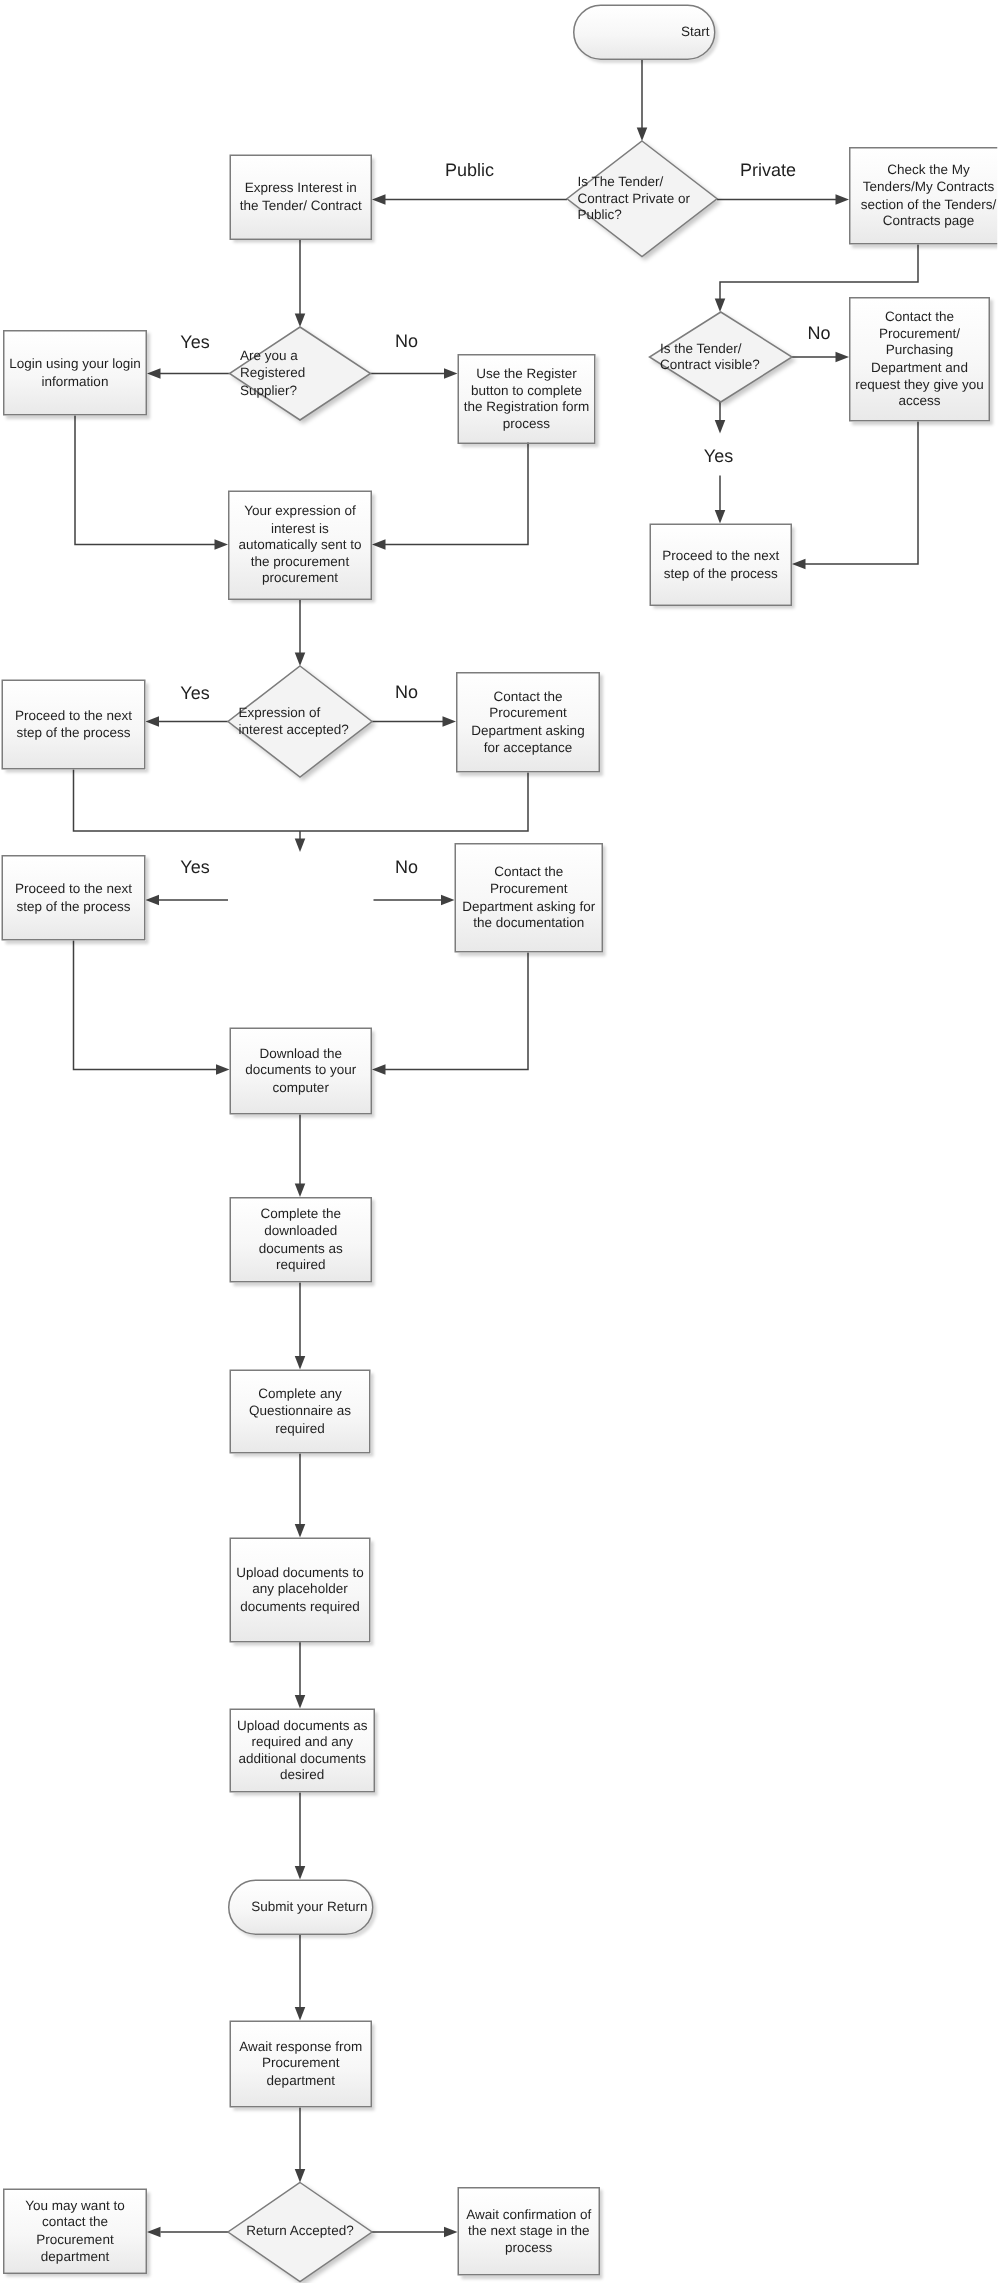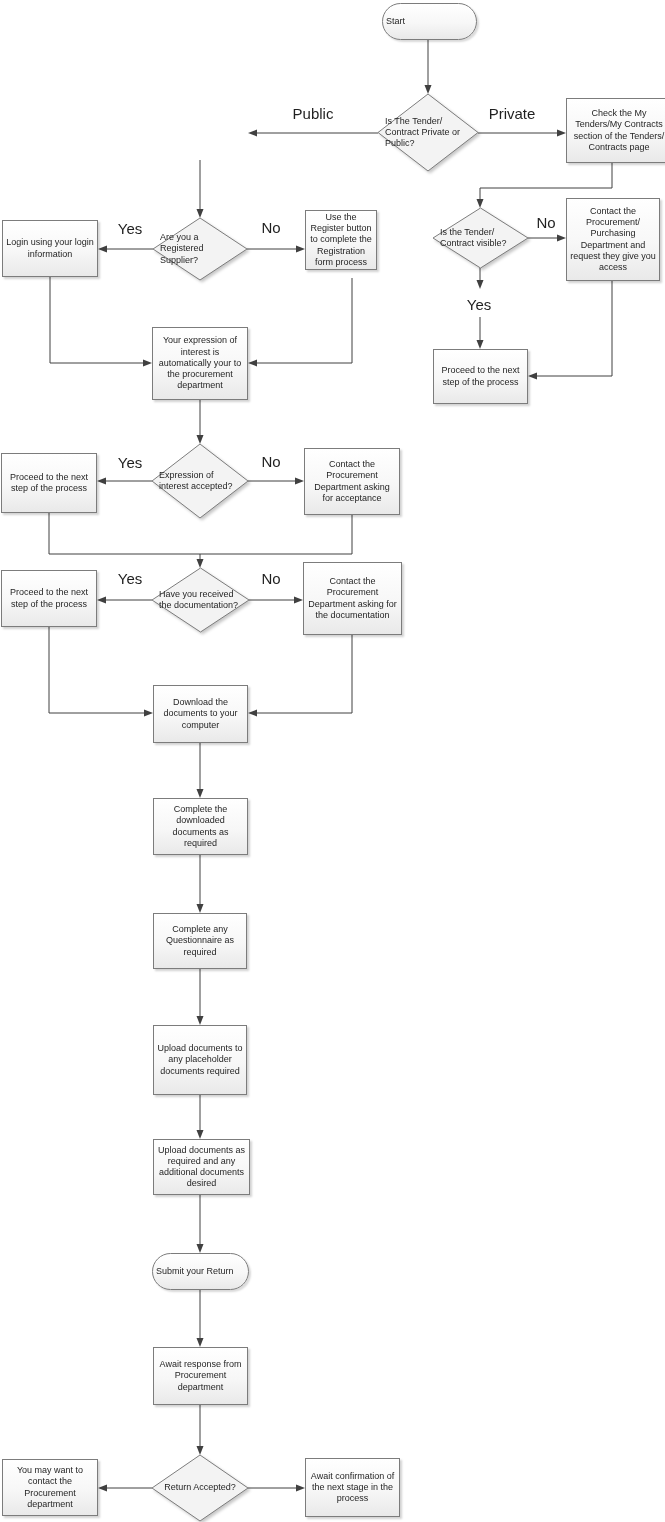--- a/index.html
+++ b/index.html
@@ -6,37 +6,37 @@
   #canvas{
     position:relative;width:665px;height:1522px;background:#ffffff;
     font-family:"Liberation Sans",sans-serif;color:#1f1f1f;overflow:hidden;
   }
   #connector-layer{position:absolute;left:0;top:0;width:665px;height:1522px;}
   .box{
     position:absolute;box-sizing:border-box;
     border:1px solid #7c7c7c;
     background:linear-gradient(to bottom,#ffffff 0%,#f7f7f7 55%,#e9e9e9 100%);
     box-shadow:2px 2px 2px rgba(0,0,0,0.18);
-    display:flex;align-items:center;justify-content:flex-start;
+    display:flex;align-items:center;justify-content:flex-end;
     text-align:center;font-size:9px;line-height:11.2px;padding:2px 3px;
   }
   .stadium{border-radius:18.5px;box-shadow:2px 2px 2px rgba(0,0,0,0.15);}
   .diamond{
     position:absolute;display:flex;align-items:center;justify-content:center;
     text-align:left;font-size:9px;line-height:11.2px;
   }
   .diamond .dshape{position:absolute;left:0;top:0;width:100%;height:100%;overflow:visible;}
   .diamond .dshape polygon{
     fill:#f3f3f3;stroke:#7c7c7c;stroke-width:1;
     filter:drop-shadow(2px 2px 1.5px rgba(0,0,0,0.22));
   }
   .dlabel{position:relative;padding:0 7px;}
   .edge-label{
     position:absolute;transform:translate(-50%,-50%);
-    font-size:15px;white-space:nowrap;color:#1f1f1f;text-align:center;
+    font-size:12px;white-space:nowrap;color:#1f1f1f;text-align:center;
   }
 </style>
 </head>
 <body>
 
 <div id="canvas">
 
   <svg id="connector-layer" width="665" height="1522" viewBox="0 0 665 1522" xmlns="http://www.w3.org/2000/svg">
     <g fill="none" stroke="#404040" stroke-width="1">
       <path d="M428,40 L428,86"></path>
@@ -102,35 +102,38 @@
       <polygon points="196.5,1446 203.5,1446 200,1455"></polygon>
       <polygon points="107,1484.5 107,1491.5 98,1488"></polygon>
       <polygon points="296,1484.5 296,1491.5 305,1488"></polygon>
     </g>
   </svg>
 
   <div class="box stadium" style="left:382px;top:3px;width:95px;height:37px">
     <span>Start</span>
   </div>
 
+  <div class="box" style="left:153px;top:103px;width:95px;height:57px">
+    <span>Express Interest in the Tender/ Contract</span>
+  </div>
 
   <div class="box" style="left:566px;top:98px;width:106px;height:65px">
     <span>Check the My Tenders/My Contracts section of the Tenders/ Contracts page</span>
   </div>
 
   <div class="box" style="left:2px;top:220px;width:96px;height:57px">
     <span>Login using your login information</span>
   </div>
 
-  <div class="box" style="left:305px;top:210px;width:72px;height:60px">
+  <div class="box" style="left:305px;top:236px;width:92px;height:60px">
     <span>Use the Register button to complete the Registration form process</span>
   </div>
 
   <div class="box" style="left:152px;top:327px;width:96px;height:73px">
-    <span>Your expression of interest is automatically your to the procurement department</span>
+    <span>Your expression of interest is automatically sent to the procurement procurement</span>
   </div>
 
   <div class="box" style="left:566px;top:198px;width:94px;height:83px">
     <span>Contact the Procurement/ Purchasing Department and request they give you access</span>
   </div>
 
   <div class="box" style="left:433px;top:349px;width:95px;height:55px">
     <span>Proceed to the next step of the process</span>
   </div>
 
@@ -207,26 +210,20 @@
     <span class="dlabel">Is the Tender/ Contract visible?</span>
   </div>
 
   <div class="diamond" style="left:152px;top:444px;width:96px;height:74px">
     <svg class="dshape" viewBox="0 0 96 74">
       <polygon points="48,0 96,37 48,74 0,37"></polygon>
     </svg>
     <span class="dlabel">Expression of interest accepted?</span>
   </div>
 
-  <div class="diamond" style="left:152px;top:568px;width:97px;height:64px">
-    <svg class="dshape" viewBox="0 0 97 64">
-      <polygon points="48.5,0 97,32 48.5,64 0,32"></polygon>
-    </svg>
-    <span class="dlabel">Have you received the documentation?</span>
-  </div>
 
   <div class="diamond" style="left:152px;top:1455px;width:96px;height:66px">
     <svg class="dshape" viewBox="0 0 96 66">
       <polygon points="48,0 96,33 48,66 0,33"></polygon>
     </svg>
     <span class="dlabel">Return Accepted?</span>
   </div>
 
   <div class="edge-label" style="left:313px;top:113px">Public</div>
   <div class="edge-label" style="left:512px;top:113px">Private</div>

